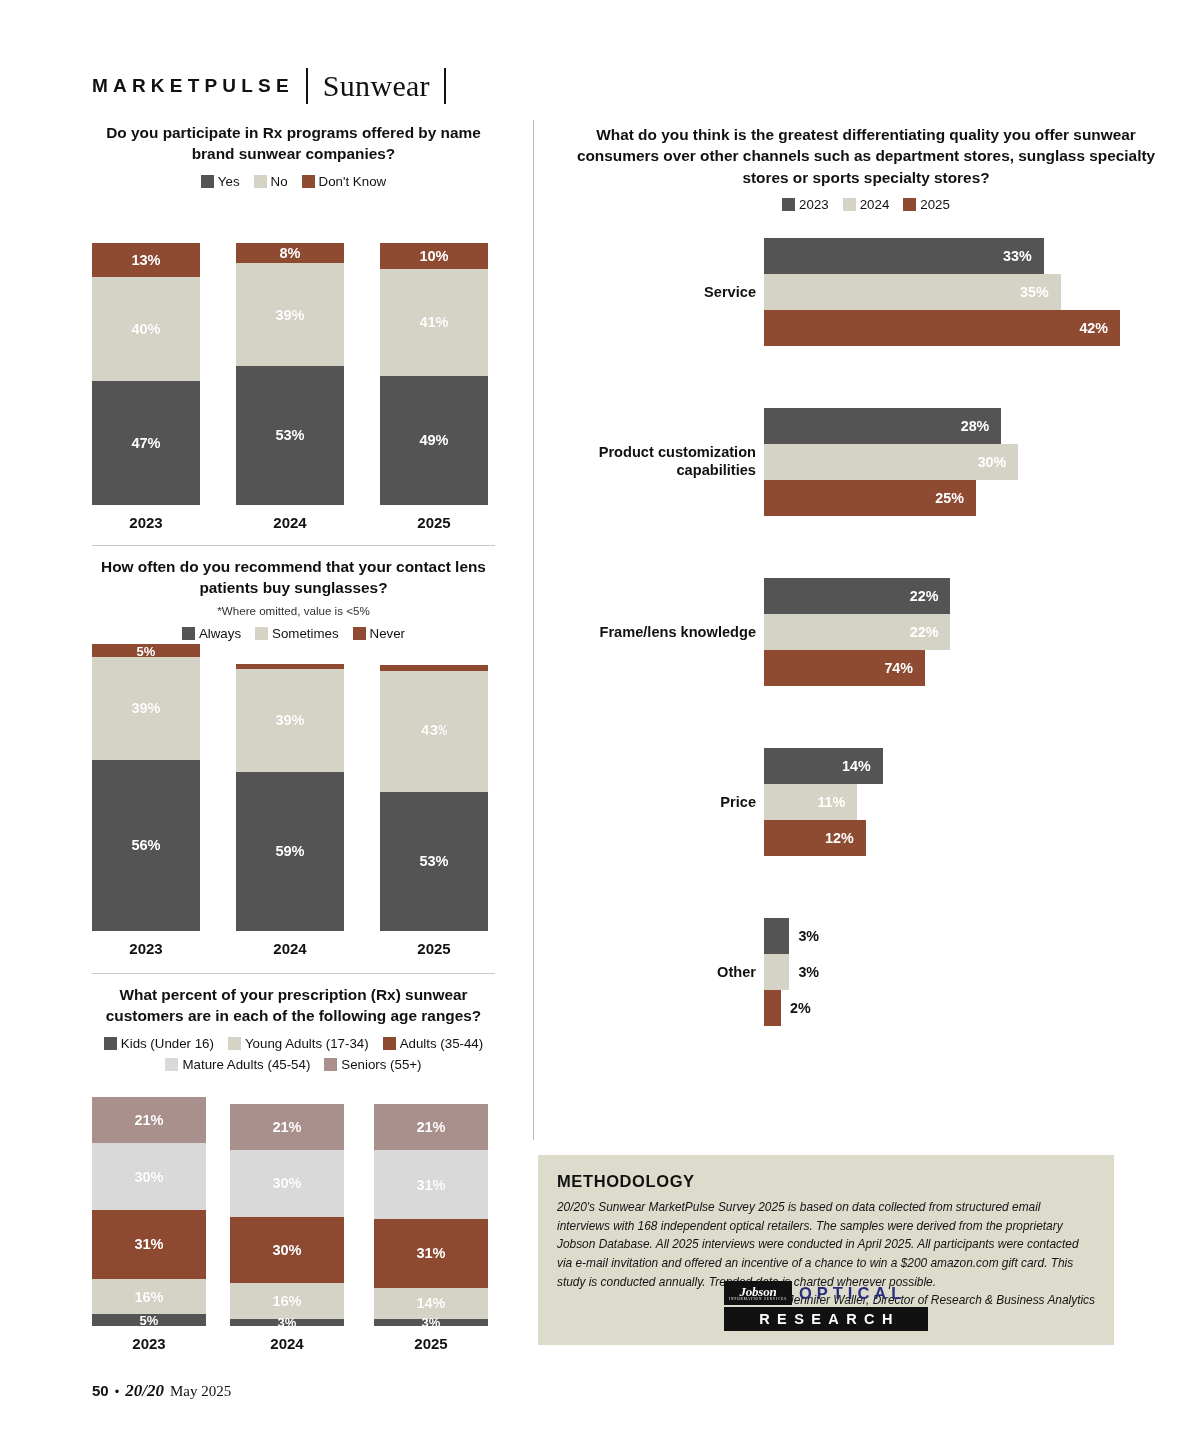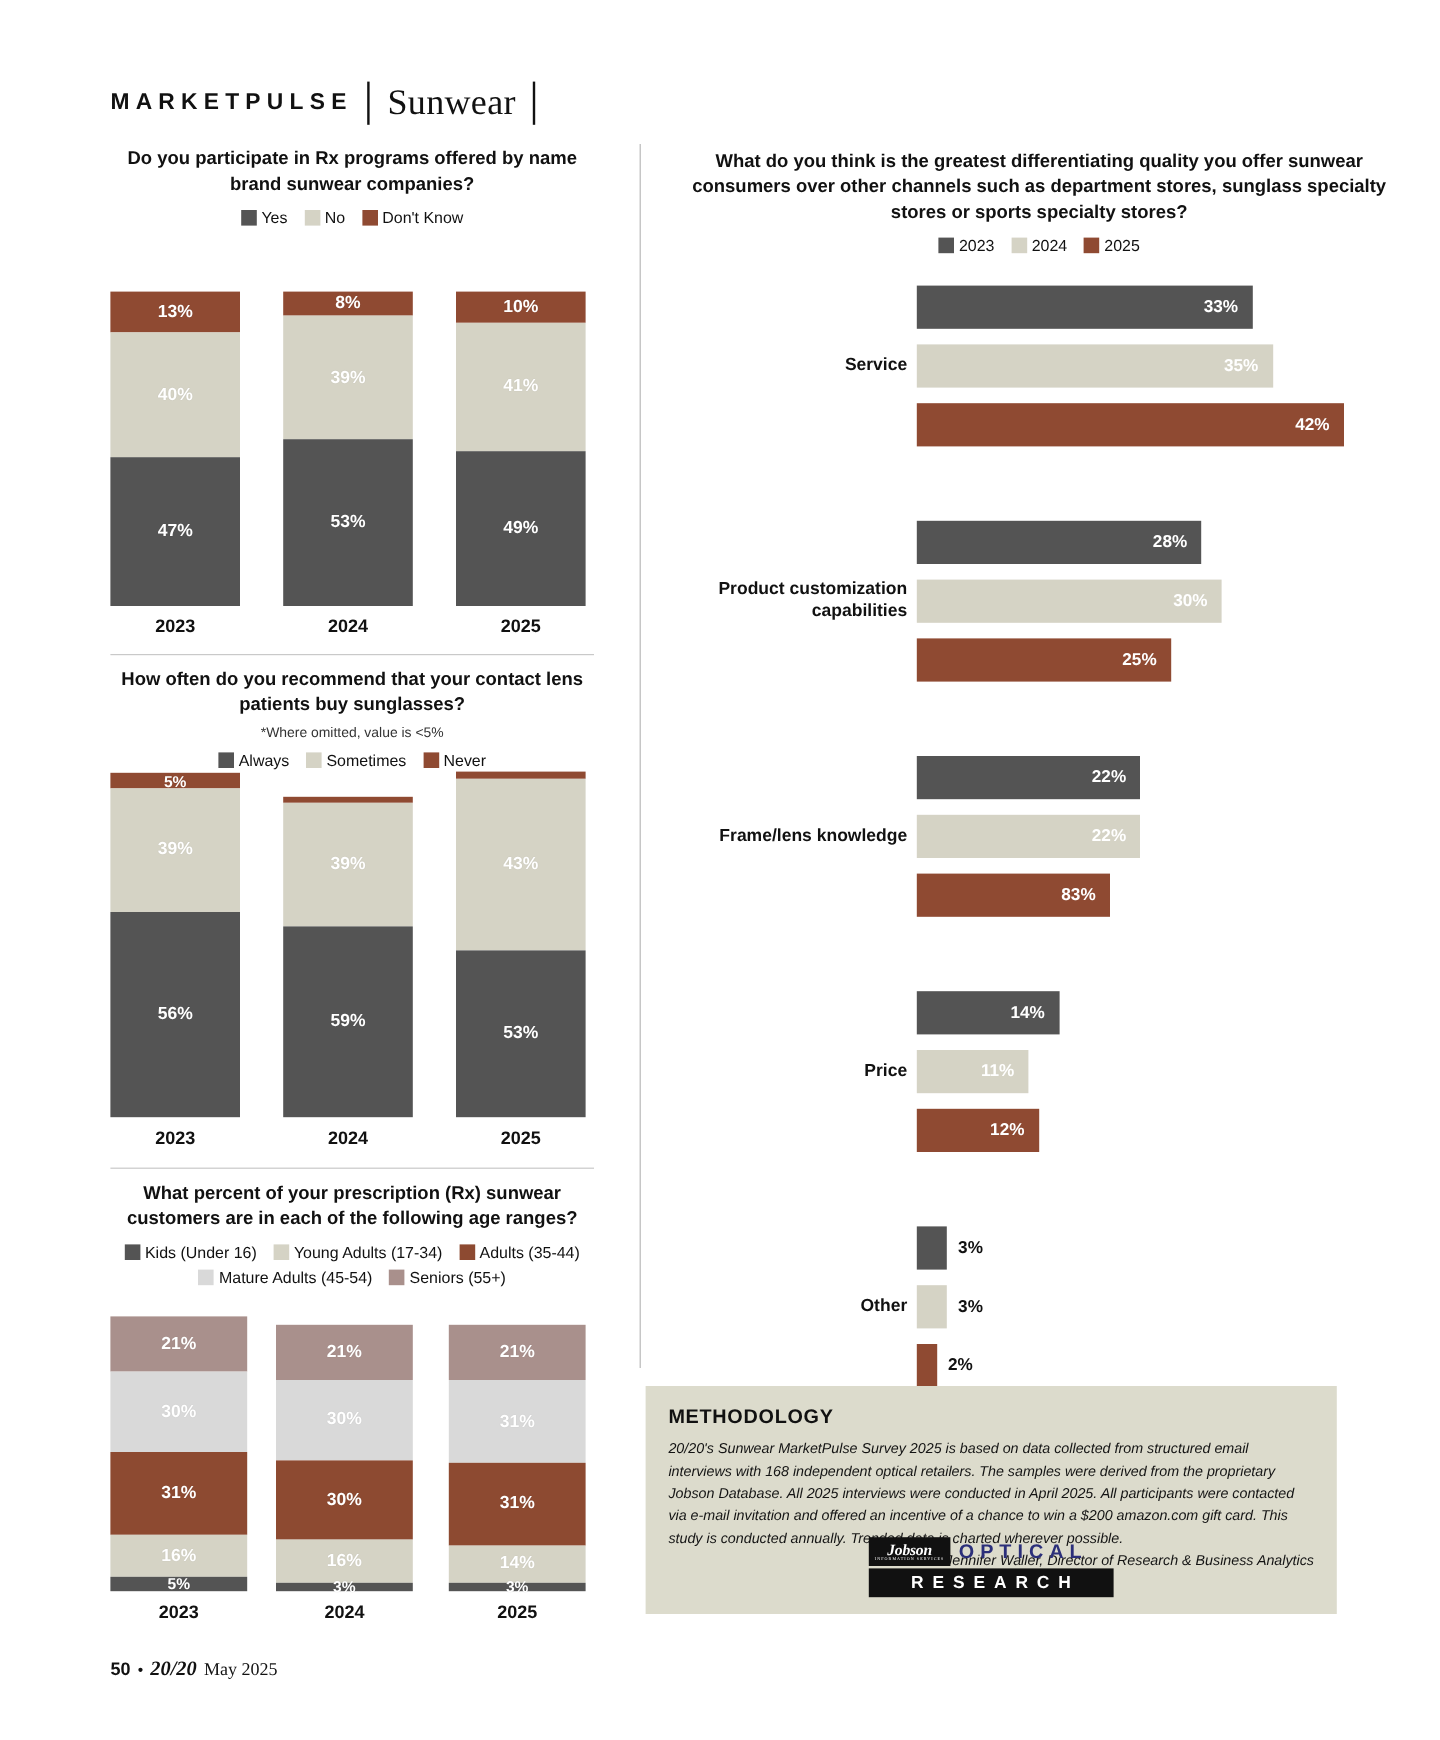--- a/index.html
+++ b/index.html
@@ -53,21 +53,21 @@
     font-weight: bold; font-size: 15px; color: #111;
   }
 
   
   .hbar-chart { position: absolute; left: 560px; top: 124px; width: 612px; }
   .hgroup { position: relative; margin-bottom: 14px; }
   .hgroup-label {
     position: absolute; left: 0; width: 196px; top: 50%; transform: translateY(-50%);
     text-align: right; font-weight: bold; font-size: 14.6px; line-height: 1.28; color: #111;
   }
-  .hrow { height: 36px; margin-bottom: 13px; position: relative; }
+  .hrow { height: 36px; margin-bottom: 0; position: relative; }
   .hbar { position: absolute; left: 204px; top: 0; height: 36px; }
   .hval {
     position: absolute; right: 12px; top: 50%; transform: translateY(-50%);
     color: #fff; font-weight: bold; font-size: 14.3px;
   }
   .hval.outside {
     right: auto; left: calc(100% + 9px); color: #111;
   }
 
   
@@ -216,21 +216,21 @@
           <div class="stack-bar" style="height: 102.18px; background: rgb(213, 211, 197);">
             <span class="stack-lbl">39%</span>
           </div>
           <div class="stack-bar" style="height: 159px; background: rgb(84, 84, 84);">
             <span class="stack-lbl">59%</span>
           </div>
           <div class="stack-year" style="bottom: -26px;">2024</div>
         </div>
         <div class="stack-col" style="left: 288px; width: 108px;">
           <div class="stack-bar" style="height: 5.24px; background: rgb(143, 74, 50);"></div>
-          <div class="stack-bar" style="height: 143px; background: rgb(213, 211, 197);">
+          <div class="stack-bar" style="height: 121px; background: rgb(213, 211, 197); font-family: Liberation Mono, monospace;">
             <span class="stack-lbl">43%</span>
           </div>
           <div class="stack-bar" style="height: 138.86px; background: rgb(84, 84, 84);">
             <span class="stack-lbl">53%</span>
           </div>
           <div class="stack-year" style="bottom: -26px;">2025</div>
         </div>
       </div>
   </div>
 
@@ -376,21 +376,21 @@
               <span class="hval">22%</span>
             </div>
           </div>
           <div class="hrow">
             <div class="hbar" style="width: 186.476px; background: rgb(213, 211, 197);">
               <span class="hval">22%</span>
             </div>
           </div>
           <div class="hrow">
             <div class="hbar" style="width: 161.048px; background: rgb(143, 74, 50);">
-              <span class="hval">83%</span>
+              <span class="hval">74%</span>
             </div>
           </div>
         </div>
         <div class="hgroup" style="margin-bottom: 62px;">
           <div class="hgroup-label">Price</div>
           <div class="hrow">
             <div class="hbar" style="width: 118.667px; background: rgb(84, 84, 84);">
               <span class="hval">14%</span>
             </div>
           </div>

